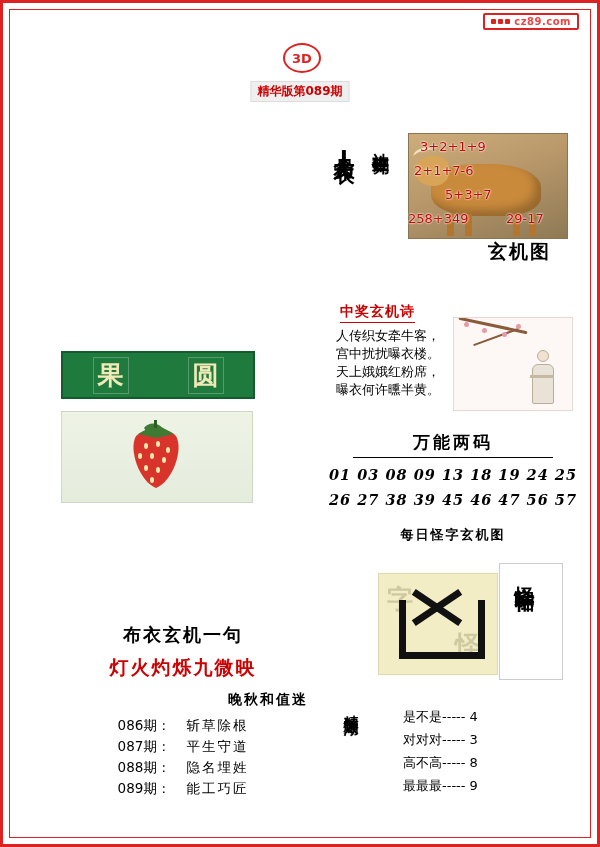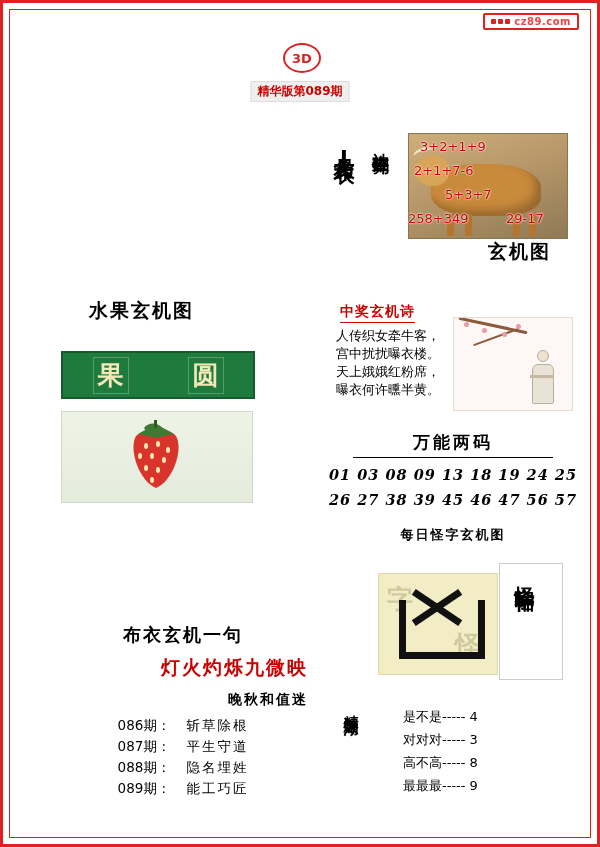--- a/index.html
+++ b/index.html
@@ -195,21 +195,21 @@
     font-family:"DejaVu Sans",serif;letter-spacing:2px;
   }
 
   
   .buyi{position:absolute;left:55px;top:620px;width:250px;}
   .buyi-title{
     font-size:18px;font-weight:bold;letter-spacing:2px;text-align:center;
     font-family:"DejaVu Sans",sans-serif;
   }
   .buyi-red{
-    margin-top:8px;text-align:right;color:#c00;font-size:19px;font-weight:bold;
+    margin-top:8px;text-align:center;color:#c00;font-size:19px;font-weight:bold;
     letter-spacing:2px;font-family:"DejaVu Sans",sans-serif;
   }
   .buyi-sub{
     margin-top:10px;text-align:right;font-size:14px;font-weight:bold;letter-spacing:2px;
     font-family:"DejaVu Sans",sans-serif;
   }
   .buyi-list{margin-top:6px;}
   .buyi-list div{
     font-size:13.5px;line-height:21px;text-align:center;
     font-family:"DejaVu Sans",sans-serif;
@@ -240,21 +240,20 @@
       </span>
     <span class="logo-text">cz89.com</span>
   </div>
 
   <div class="top-emblem">
     <div class="ell">3D</div>
   </div>
   <div class="issue-line">精华版第089期</div>
 
 
-  <div class="fruit-title">水果玄机图</div>
   <div class="fruit-banner">
     <span>果</span>
     <span>圆</span>
   </div>
   <div class="fruit-img">
     <svg class="straw" width="86" height="74" viewBox="0 0 86 74">
       <path d="M30 8 C34 2 44 2 48 8 L44 14 L34 14 Z" fill="#3f7a32"></path>
       <path d="M22 16 C34 6 52 6 62 16 C70 30 58 62 42 68 C26 62 14 30 22 16 Z" fill="#d8342c"></path>
       <g fill="#ffe9a8">
         <ellipse cx="32" cy="26" rx="2" ry="3"></ellipse>

